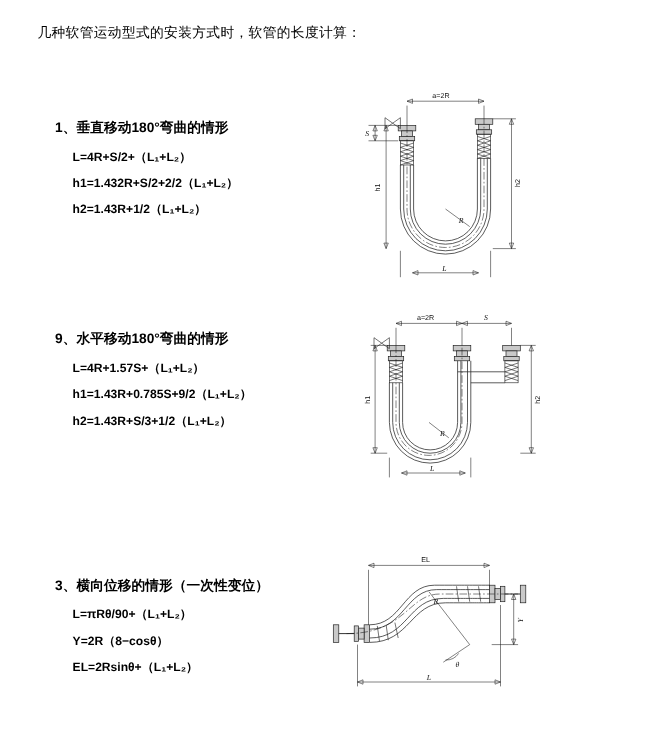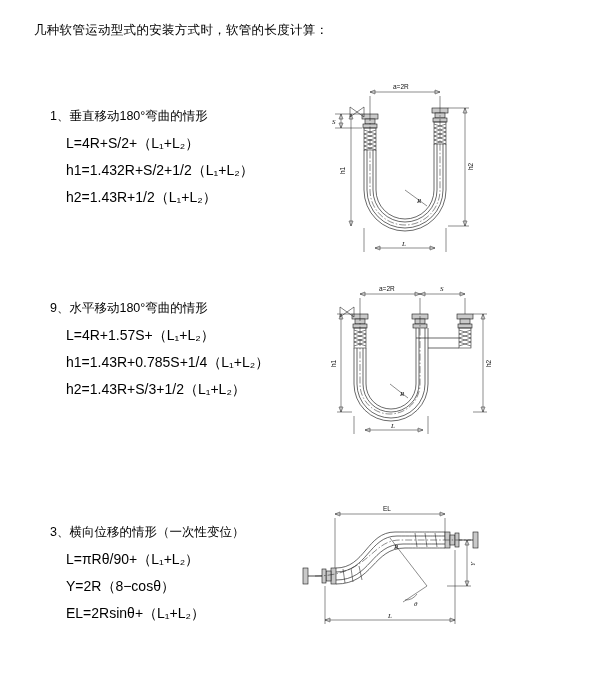--- a/index.html
+++ b/index.html
@@ -34,28 +34,29 @@
     width: 600px;
   }
   .sec1 { top: 108px; }
   .sec2 { top: 300px; }
   .sec3 { top: 524px; }
 
   .formula-block {
     position: absolute;
     left: 50px;
     width: 250px;
+    font-weight: bold;
   }
   .sec-title {
     font-size: 12.5px;
     white-space: nowrap;
     margin-bottom: 10px;
   }
   .formula {
-    font-size: 14px;
+    font-size: 11px;
     white-space: nowrap;
     margin-left: 16px;
     margin-bottom: 9px;
   }
 
   .figure {
     position: absolute;
   }
   .fig1 { left: 305px; top: -38px; }
   .fig2 { left: 305px; top: -28px; }
@@ -75,21 +76,21 @@
 <body>
 
 <div class="page">
 
   <div class="heading">几种软管运动型式的安装方式时，软管的长度计算：</div>
 
   <div class="section sec1">
     <div class="formula-block">
       <div class="sec-title">1、垂直移动180°弯曲的情形</div>
       <div class="formula">L=4R+S/2+（L₁+L₂）</div>
-      <div class="formula">h1=1.432R+S/2+1/2（L₁+L₂）</div>
+      <div class="formula">h1=1.432R+S/2+2/2（L₁+L₂）</div>
       <div class="formula">h2=1.43R+1/2（L₁+L₂）</div>
     </div>
 
     <div class="figure fig1">
       <svg width="190" height="210" viewBox="0 0 190 210">
 
         <line class="dim" x1="65" y1="22" x2="135" y2="22"></line>
         <path class="dim" d="M65 22 l5 -2 v4 z" fill="#1a1a1a"></path>
         <path class="dim" d="M135 22 l-5 -2 v4 z" fill="#1a1a1a"></path>
         <text class="lbl" x="88" y="19">a=2R</text>
@@ -167,21 +168,21 @@
         <path class="thin" d="M52 42 l7 -5 v10 z" fill="#ffffff"></path>
         <path class="thin" d="M52 42 l-7 -5 v10 z" fill="#ffffff"></path>
       </svg>
     </div>
   </div>
 
   <div class="section sec2">
     <div class="formula-block">
       <div class="sec-title">9、水平移动180°弯曲的情形</div>
       <div class="formula">L=4R+1.57S+（L₁+L₂）</div>
-      <div class="formula">h1=1.43R+0.785S+1/4（L₁+L₂）</div>
+      <div class="formula">h1=1.43R+0.785S+9/2（L₁+L₂）</div>
       <div class="formula">h2=1.43R+S/3+1/2（L₁+L₂）</div>
     </div>
 
     <div class="figure fig2">
       <svg width="190" height="190" viewBox="0 0 190 190">
 
         <line class="dim" x1="55" y1="22" x2="115" y2="22"></line>
         <path class="dim" d="M55 22 l5 -2 v4 z" fill="#1a1a1a"></path>
         <path class="dim" d="M115 22 l-5 -2 v4 z" fill="#1a1a1a"></path>
         <text class="lbl" x="74" y="19">a=2R</text>

